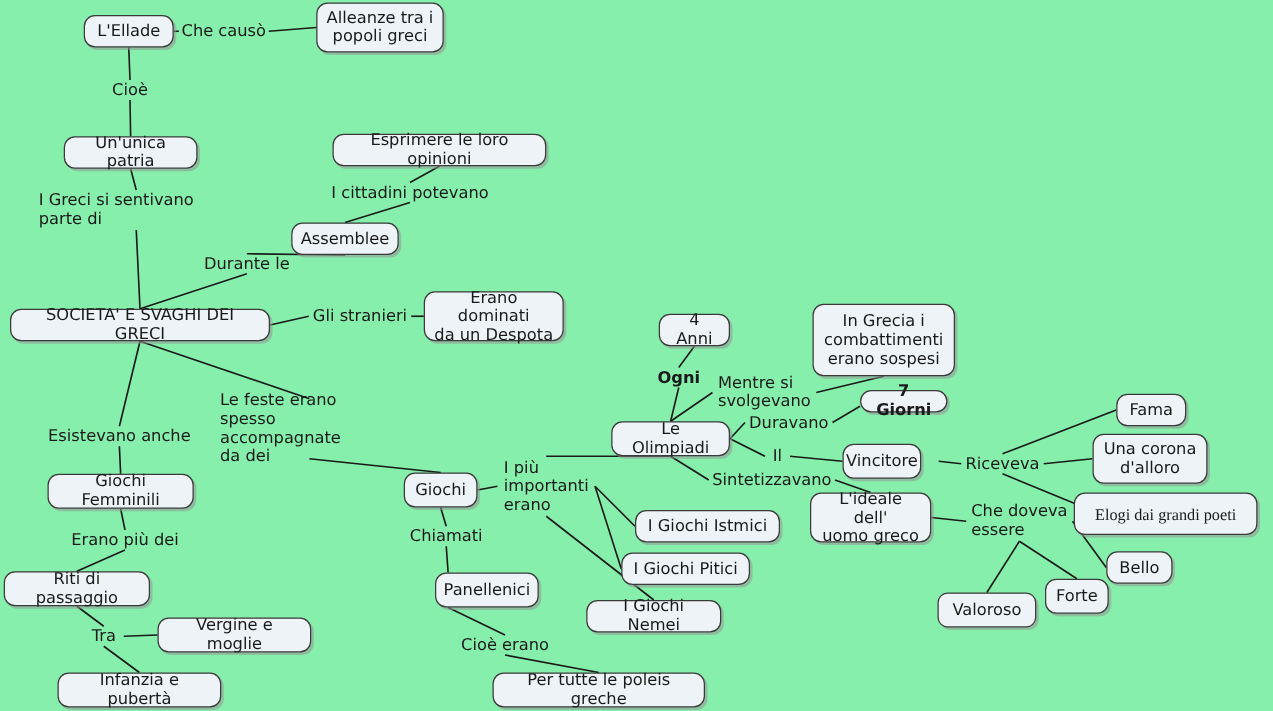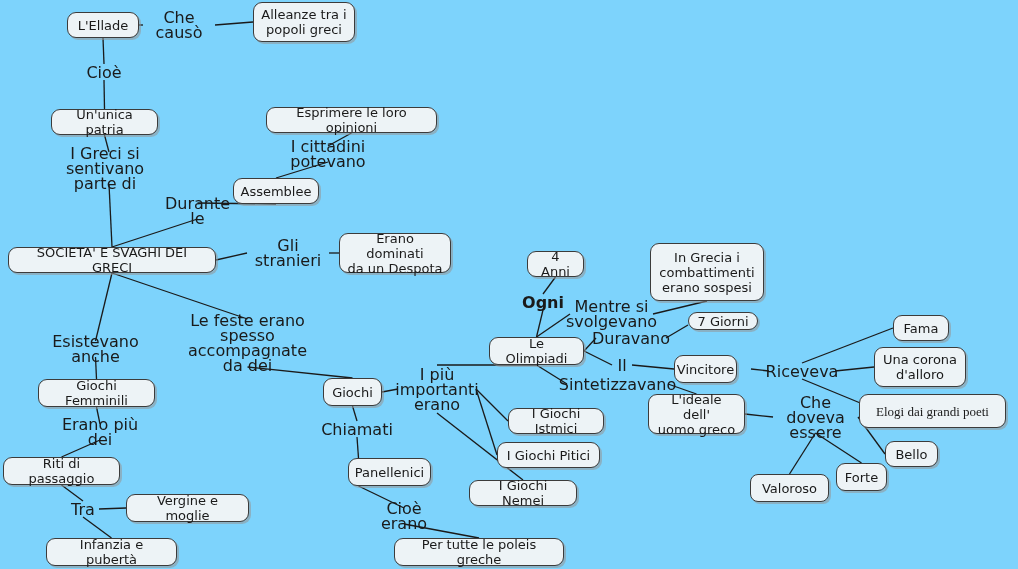--- a/index.html
+++ b/index.html
@@ -5,21 +5,21 @@
 <style>
   html, body {
     margin: 0;
     padding: 0;
     background: #ffffff;
   }
   #canvas {
     position: relative;
     width: 1018px;
     height: 569px;
-    background: #7dd3fc;
+    background: #86efac;
     font-family: "DejaVu Sans", "Liberation Sans", sans-serif;
     overflow: hidden;
   }
   #edges {
     position: absolute;
     left: 0;
     top: 0;
     width: 1018px;
     height: 569px;
     pointer-events: none;
@@ -40,23 +40,23 @@
     line-height: 15px;
     padding: 0 7px;
     white-space: pre-line;
     z-index: 3;
   }
   .link-label {
     position: absolute;
     box-sizing: border-box;
     background: transparent;
     color: #1a1a1a;
-    font-size: 16px;
+    font-size: 13px;
     line-height: 15px;
-    text-align: center;
+    text-align: left;
     display: flex;
     align-items: center;
     justify-content: center;
     white-space: pre-line;
     z-index: 2;
   }
 </style>
 </head>
 <body>
 
@@ -118,47 +118,47 @@
       <div class="node" style="left: 51px; top: 109px; width: 107px; height: 26px;">Un'unica patria</div>
       <div class="node" style="left: 266px; top: 107px; width: 171px; height: 26px;">Esprimere le loro opinioni</div>
       <div class="node" style="left: 233px; top: 178px; width: 86px; height: 26px;">Assemblee</div>
       <div class="node" style="left: 8px; top: 247px; width: 208px; height: 26px;">SOCIETA' E SVAGHI DEI GRECI</div>
       <div class="node" style="left: 339px; top: 233px; width: 112px; height: 40px;">Erano dominati
 da un Despota</div>
       <div class="node" style="left: 527px; top: 251px; width: 57px; height: 26px;">4 Anni</div>
       <div class="node" style="left: 650px; top: 243px; width: 114px; height: 58px;">In Grecia i
 combattimenti
 erano sospesi</div>
-      <div class="node" style="left: 688px; top: 312px; width: 70px; height: 18px;">7 Giorni</div>
+      <div class="node" style="left: 688px; top: 312px; width: 70px; height: 18px; font-weight: bold;">7 Giorni</div>
       <div class="node" style="left: 893px; top: 315px; width: 56px; height: 26px; text-align: center;">Fama</div>
       <div class="node" style="left: 489px; top: 337px; width: 95px; height: 28px;">Le Olimpiadi</div>
       <div class="node" style="left: 674px; top: 355px; width: 63px; height: 28px;">Vincitore</div>
       <div class="node" style="left: 874px; top: 347px; width: 92px; height: 40px;">Una corona
 d'alloro</div>
       <div class="node" style="left: 323px; top: 378px; width: 59px; height: 28px;">Giochi</div>
       <div class="node" style="left: 38px; top: 379px; width: 117px; height: 28px;">Giochi Femminili</div>
       <div class="node" style="left: 648px; top: 394px; width: 97px; height: 40px;">L'ideale dell'
 uomo greco</div>
       <div class="node" style="left: 859px; top: 394px; width: 147px; height: 34px; font-family: Liberation Serif, serif;">Elogi dai grandi poeti</div>
-      <div class="node" style="left: 508px; top: 408px; width: 96px; height: 26px;">I Giochi Istmici</div>
+      <div class="node" style="left: 508px; top: 408px; width: 116px; height: 26px;">I Giochi Istmici</div>
       <div class="node" style="left: 885px; top: 441px; width: 53px; height: 26px;">Bello</div>
       <div class="node" style="left: 497px; top: 442px; width: 103px; height: 26px;">I Giochi Pitici</div>
       <div class="node" style="left: 3px; top: 457px; width: 117px; height: 28px;">Riti di passaggio</div>
       <div class="node" style="left: 317px; top: 458px; width: 83px; height: 28px; margin-left: 31px;">Panellenici</div>
       <div class="node" style="left: 836px; top: 463px; width: 51px; height: 28px;">Forte</div>
       <div class="node" style="left: 469px; top: 480px; width: 108px; height: 26px;">I Giochi Nemei</div>
       <div class="node" style="left: 126px; top: 494px; width: 123px; height: 28px;">Vergine e moglie</div>
       <div class="node" style="left: 750px; top: 474px; width: 79px; height: 28px; border-radius: 8px;">Valoroso</div>
       <div class="node" style="left: 46px; top: 538px; width: 131px; height: 28px;">Infanzia e pubertà</div>
       <div class="node" style="left: 394px; top: 538px; width: 170px; height: 28px;">Per tutte le poleis greche</div>
     </div>
   <div id="labels-layer">
       <div class="link-label" style="left: 143px; top: 17px; width: 72px; height: 16px;">Che causò</div>
       <div class="link-label" style="left: 84px; top: 64px; width: 40px; height: 16px;">Cioè</div>
-      <div class="link-label" style="left: 36px; top: 152px; width: 138px; height: 32px;">I Greci si sentivano
+      <div class="link-label" style="left: 24px; top: 152px; width: 138px; height: 32px;">I Greci si sentivano
 parte di</div>
       <div class="link-label" style="left: 264px; top: 146px; width: 128px; height: 16px;">I cittadini potevano</div>
       <div class="link-label" style="left: 160px; top: 203px; width: 75px; height: 16px;">Durante le</div>
       <div class="link-label" style="left: 247px; top: 245px; width: 82px; height: 16px;">Gli stranieri</div>
       <div class="link-label" style="left: 36px; top: 341px; width: 119px; height: 16px;">Esistevano anche</div>
       <div class="link-label" style="left: 176px; top: 319px; width: 143px; height: 48px;">Le feste erano
 spesso accompagnate
 da dei</div>
       <div class="link-label" style="left: 523px; top: 294px; width: 40px; height: 16px; font-weight: bold;">Ogni</div>
       <div class="link-label" style="left: 570px; top: 298px; width: 83px; height: 32px;">Mentre si

